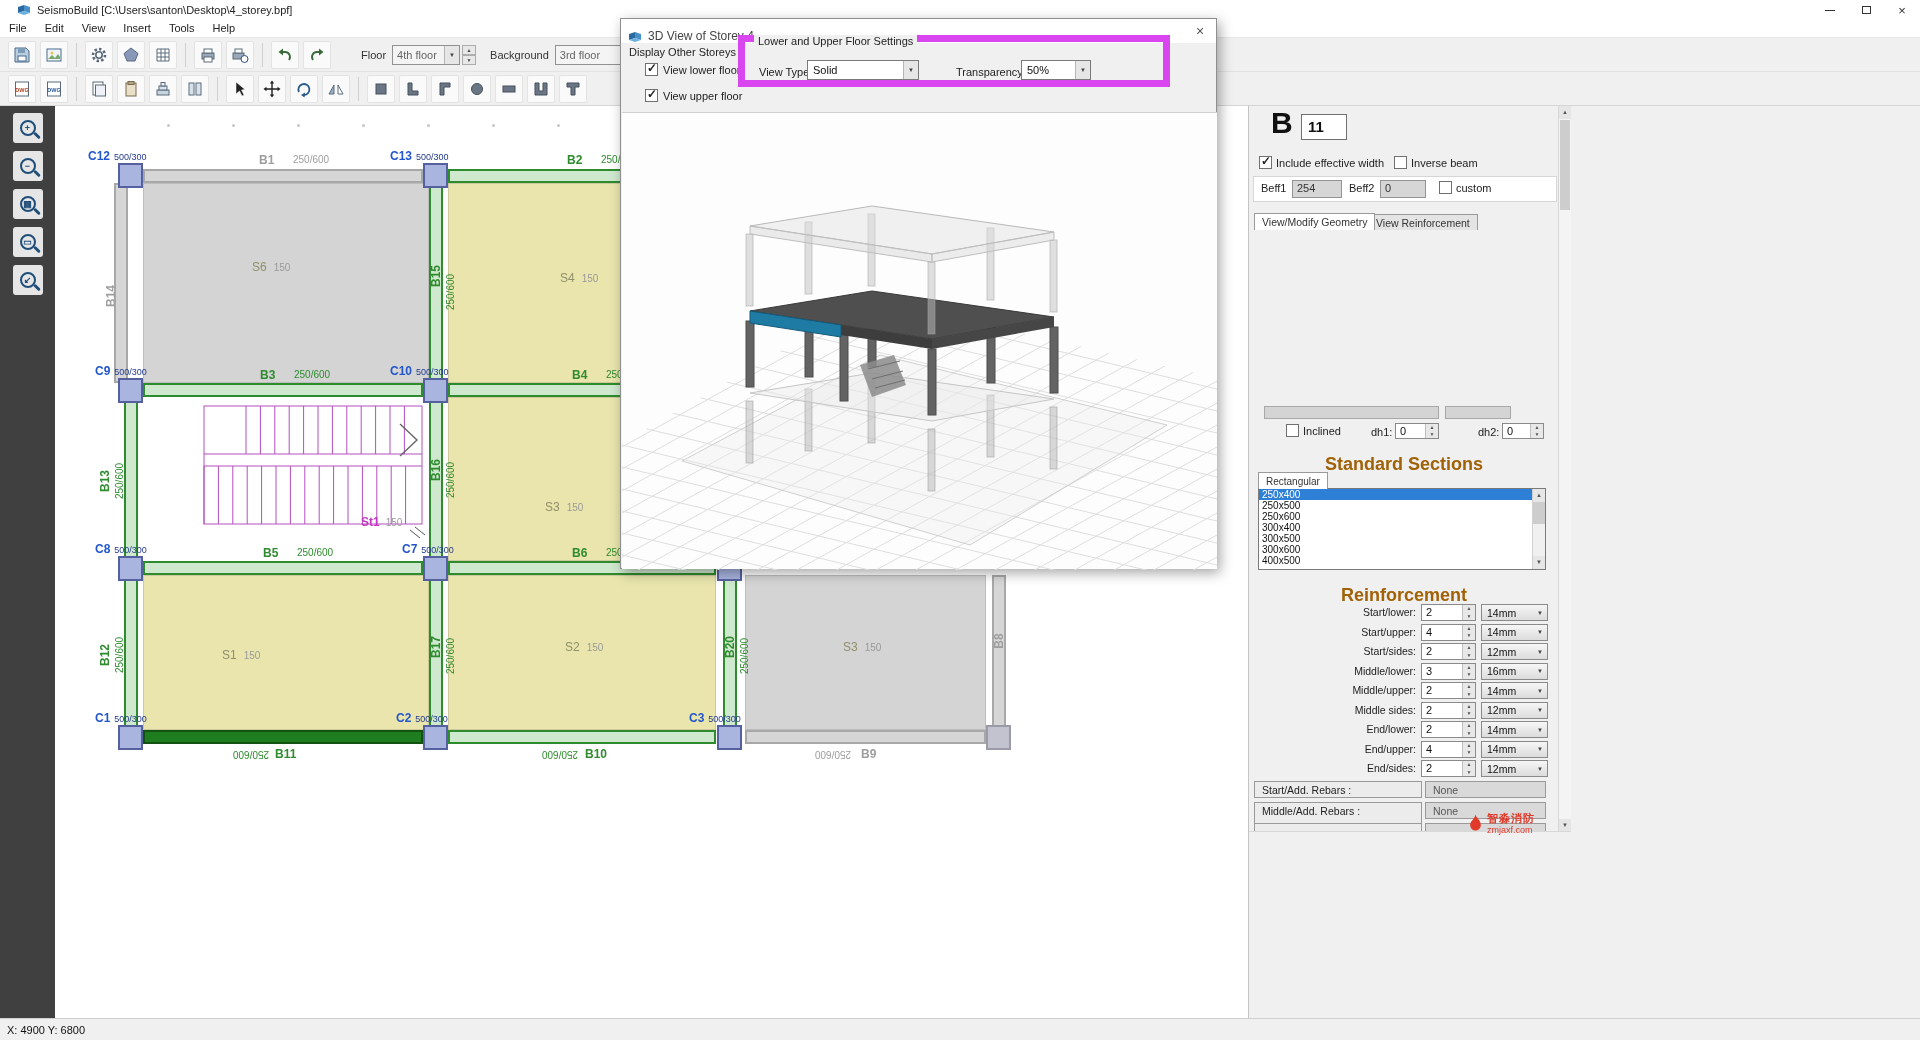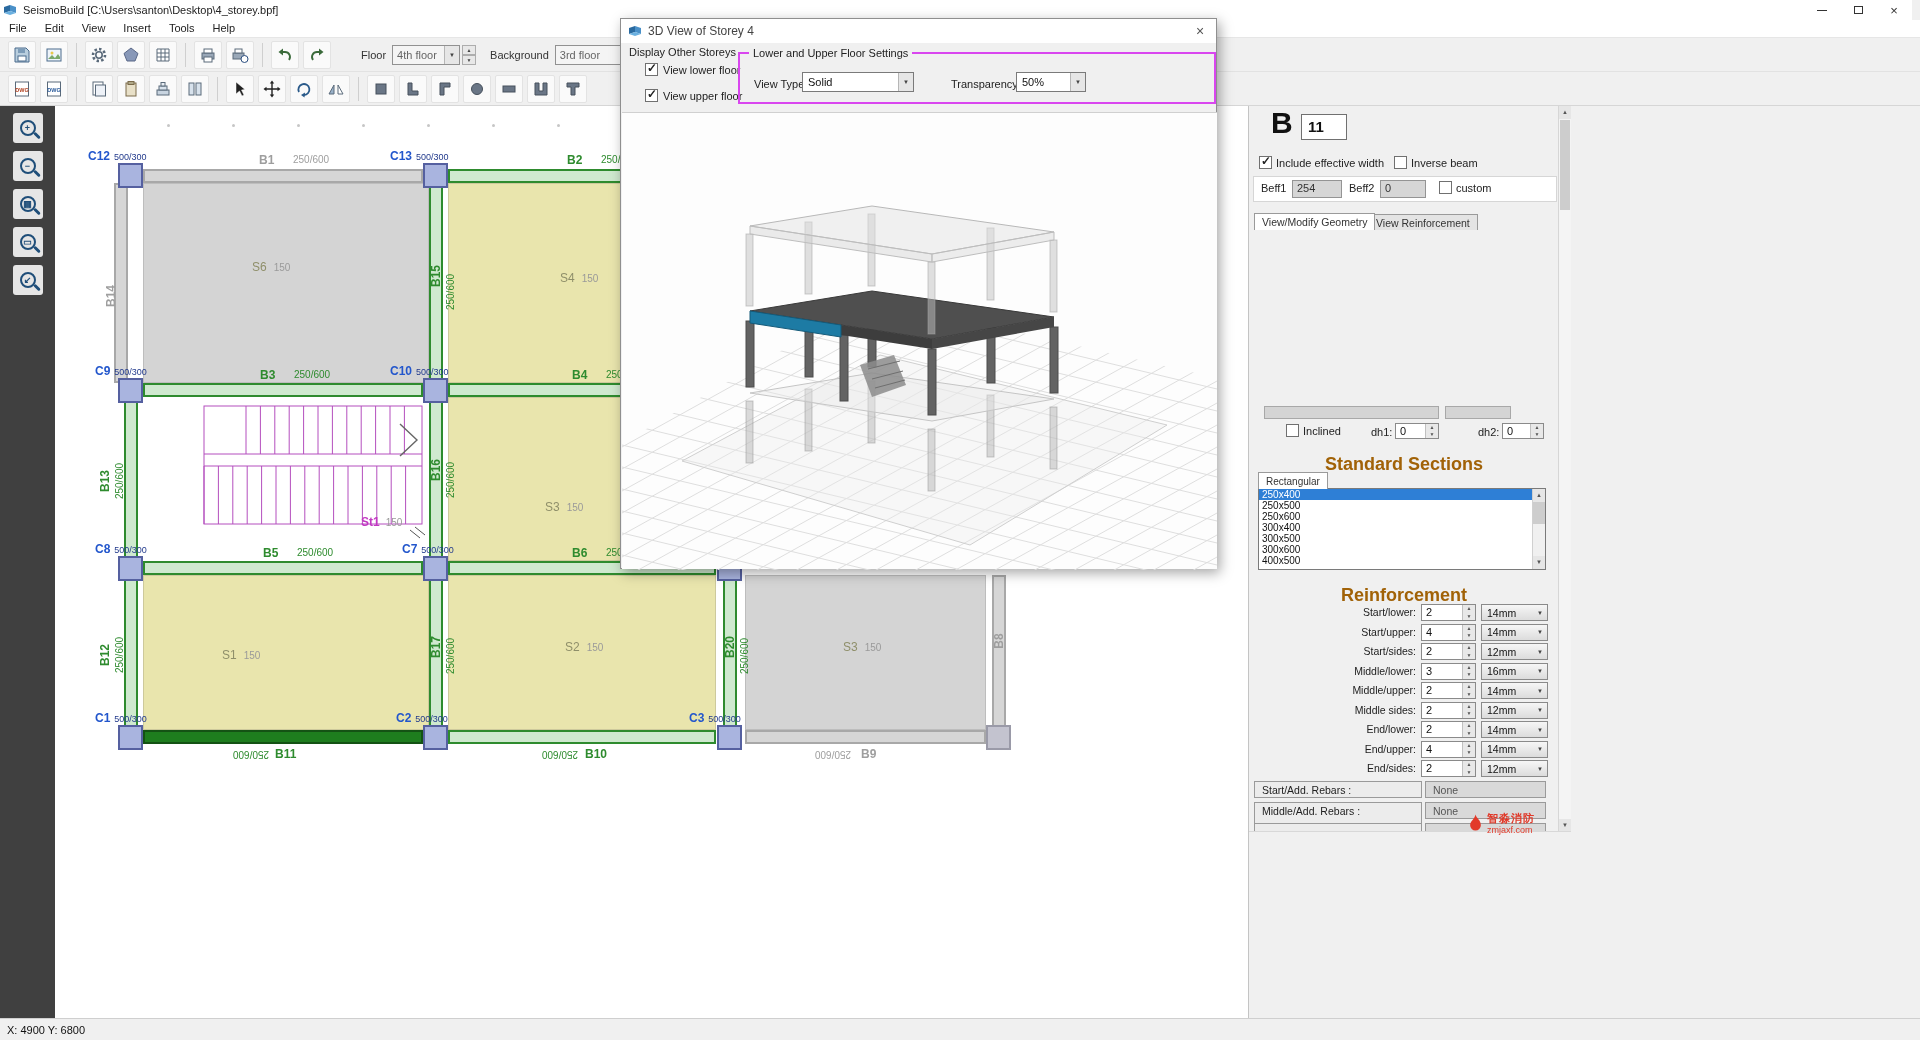--- a/index.html
+++ b/index.html
@@ -1,21 +1,21 @@
 <!DOCTYPE html>
 <html><head>
 <meta charset="utf-8">
 <style>
   *{margin:0;padding:0;box-sizing:border-box}
   html,body{background:#888}
   body{font-family:"Liberation Sans",sans-serif}
   #app{position:relative;width:1920px;height:1040px;background:#f0f0f0;overflow:hidden}
 
   
-  .titlebar{position:absolute;left:0;top:0;right:8px;height:20px;background:#fff;display:flex;align-items:center;padding-left:3px;gap:6px;font-size:11px;color:#222}
+  .titlebar{position:absolute;left:0;top:0;right:0;height:20px;background:#fff;display:flex;align-items:center;padding-left:17px;gap:6px;font-size:11px;color:#222}
   .win-controls{position:absolute;right:0;top:0;height:20px;display:flex}
   .wc{width:36px;height:20px;display:flex;align-items:center;justify-content:center;font-size:13px;color:#333}
   .min-glyph{width:10px;height:1px;background:#333}
   .max-glyph{width:9px;height:8px;border:1px solid #333}
   .menubar{position:absolute;left:0;top:20px;right:0;height:18px;background:#fff;border-bottom:1px solid #e6e6e6;display:flex;font-size:11px;color:#222}
   .menu-item{padding:2px 9px}
   .toolbar{position:absolute;left:0;right:0;background:#f0f0f0;display:flex;align-items:center;padding-left:6px}
   #tb1{top:38px;height:34px;border-bottom:1px solid #e2e2e2}
   #tb2{top:72px;height:34px;border-bottom:1px solid #d6d6d6}
   .tb-btn{width:28px;height:28px;margin:0 2px;display:flex;align-items:center;justify-content:center;border:1px solid #e3e3e3;border-radius:2px;background:#fafafa}
@@ -111,25 +111,25 @@
   .statusbar{position:absolute;left:0;right:0;bottom:0;height:22px;background:#f0f0f0;border-top:1px solid #cfcfcf;display:flex;align-items:center;padding-left:7px;font-size:11px;color:#111}
 
   
   .watermark{position:absolute;left:1468px;top:812px;display:flex;align-items:center;gap:4px;z-index:60}
   .wm-text{display:flex;flex-direction:column;line-height:1.15}
   .wm1{color:#e03a2a;font-size:11px;font-weight:bold;letter-spacing:1px;white-space:nowrap}
   .wm2{color:#e03a2a;font-size:9px;white-space:nowrap}
 
   
   .dialog{position:absolute;left:620px;top:18px;width:597px;height:551px;background:#f0f0f0;border:1px solid #8f8f8f;box-shadow:3px 4px 12px rgba(0,0,0,.35);z-index:50}
-  .dlg-title{position:absolute;left:0;top:0;right:0;height:24px;background:#fff;display:flex;align-items:center;gap:6px;padding-left:7px;font-size:12px;color:#444}
+  .dlg-title{position:absolute;left:0;top:0;right:0;height:24px;background:#fff;display:flex;align-items:flex-end;gap:6px;padding-left:7px;font-size:12px;color:#444}
   .dlg-close{position:absolute;right:0;top:0;width:32px;height:24px;display:flex;align-items:center;justify-content:center;font-size:14px;color:#555}
   .dlg-label{position:absolute;left:8px;top:27px;font-size:11px;color:#222}
   .dlg-chk{position:absolute;display:flex;align-items:center;gap:5px;font-size:11px;color:#222;white-space:nowrap}
-  .groupbox{position:absolute;left:117px;top:33px;width:478px;height:52px;border:2px solid #d946ef}
+  .groupbox{position:absolute;left:117px;top:16px;width:432px;height:52px;border:7px solid #d946ef}
   .gb-title{position:absolute;top:-7px;left:9px;background:#f0f0f0;padding:0 4px;font-size:11px;color:#222;white-space:nowrap}
   .gb-label{position:absolute;font-size:11px;color:#222;white-space:nowrap}
   .dlg-combo{position:absolute;height:20px;background:#fff;border:1px solid #7a7a7a;display:flex;align-items:center;justify-content:space-between;padding-left:5px;font-size:11px;color:#111}
   .viewport3d{position:absolute;left:1px;top:93px;width:595px;height:457px;background:#fdfdfd;border-top:1px solid #d0d0d0}
 </style>
 </head>
 <body>
 
 <svg width="0" height="0" style="position:absolute">
   <defs>

